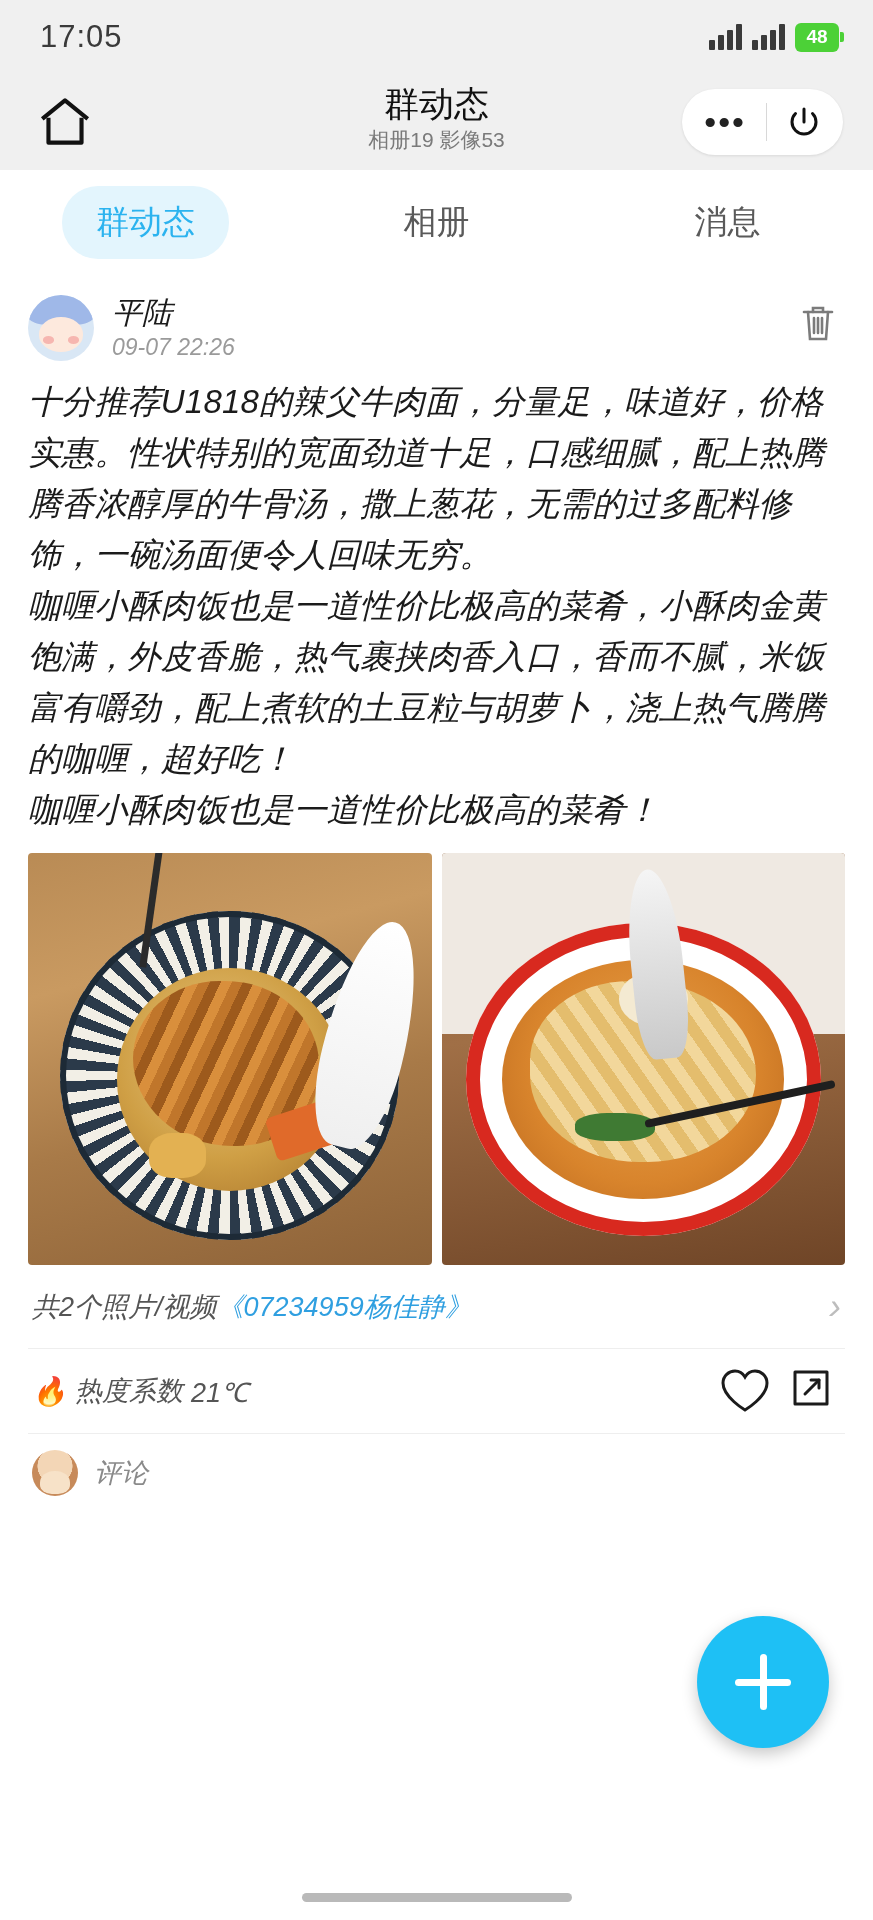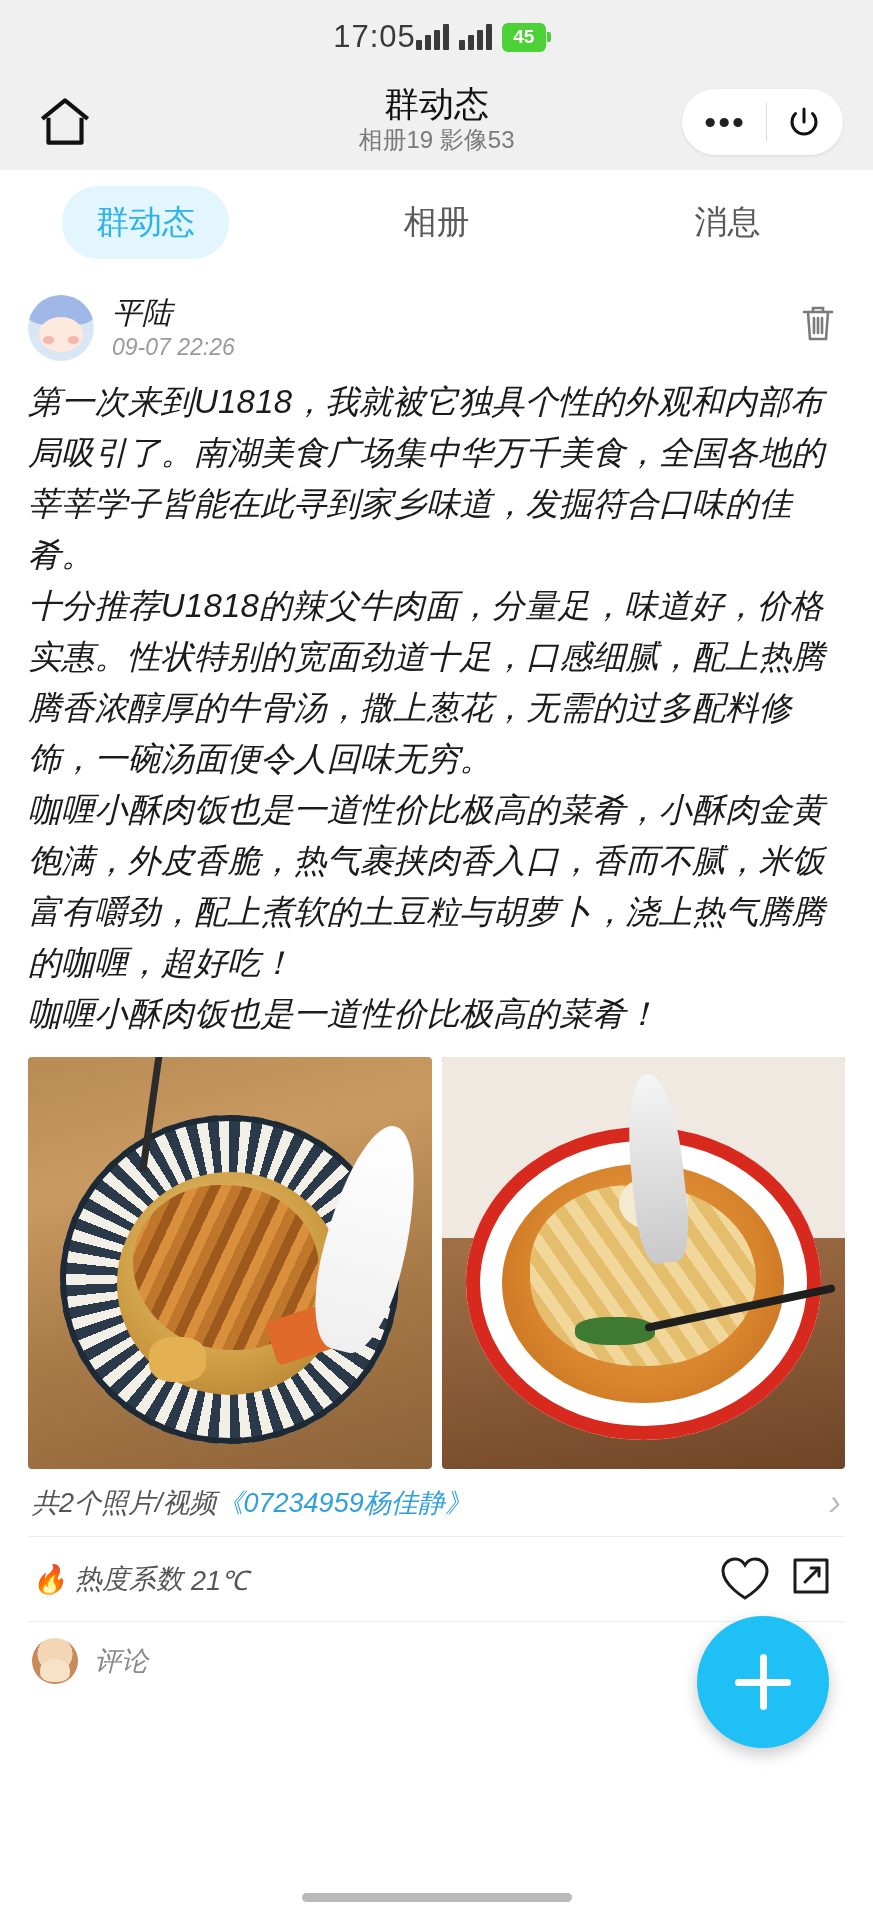--- a/index.html
+++ b/index.html
@@ -11,21 +11,21 @@
     overflow: hidden;
   }
   body { position: relative; }
 
   
   .statusbar {
     height: 74px;
     background: #f0f0f0;
     display: flex;
     align-items: center;
-    justify-content: center;
+    justify-content: space-between;
     padding: 0 34px 0 40px;
   }
   .status-time {
     font-size: 31px;
     color: #3a3a3a;
     letter-spacing: 1px;
   }
   .status-right {
     display: flex;
     align-items: center;
@@ -77,21 +77,21 @@
     text-align: center;
     pointer-events: none;
   }
   .header-title {
     font-size: 35px;
     color: #111;
     font-weight: 500;
     line-height: 44px;
   }
   .header-sub {
-    font-size: 24px;
+    font-size: 21px;
     color: #7a7a7a;
     line-height: 28px;
   }
   .header-right {
     display: flex;
     align-items: center;
     background: #ffffff;
     border-radius: 40px;
     height: 66px;
     padding: 0 22px;
@@ -262,21 +262,21 @@
     transform: rotate(-6deg);
   }
   .p2 .chop2 {
     position: absolute; right: 2%; top: 60%; width: 48%; height: 8px;
     background: #1f1f1f; transform: rotate(-12deg); border-radius: 4px;
   }
 
   .gallery-bar {
     display: flex;
     align-items: center;
-    height: 68px;
+    height: 84px;
     border-bottom: 1px solid #eee;
     font-size: 27px;
     color: #555;
     padding: 0 4px;
   }
   .gallery-bar .link { color: #2f9fe0; }
   .chev { margin-left: auto; color: #bdbdbd; font-size: 36px; line-height: 36px; }
 
   .location {
     display: flex;
@@ -366,21 +366,21 @@
         <div class="bar b2"></div>
         <div class="bar b3"></div>
         <div class="bar b4"></div>
     </div>
     <div class="sig-group">
       <div class="bar b1"></div>
         <div class="bar b2"></div>
         <div class="bar b3"></div>
         <div class="bar b4"></div>
     </div>
-    <div class="battery">45</div>
+    <div class="battery">48</div>
   </div>
 </div>
 
 <div class="header">
   <div>
     <svg class="home-icon" viewBox="0 0 60 60" fill="none" stroke="#111" stroke-width="4" stroke-linejoin="round">
       <path d="M8 27 L30 9 L52 27"></path>
       <path d="M14 26 L14 50 L46 50 L46 26"></path>
     </svg>
   </div>
@@ -431,21 +431,20 @@
       <svg viewBox="0 0 46 46" fill="none" stroke="#7b7b7b" stroke-width="2.6" stroke-linecap="round">
         <path d="M9 12 H37"></path>
         <path d="M18 12 V8 H28 V12"></path>
         <path d="M13 12 L15 39 H31 L33 12"></path>
         <path d="M19 18 V33 M23 18 V33 M27 18 V33"></path>
       </svg>
     </div>
   </div>
 
   <div class="post-body">
-    <p>第一次来到U1818，我就被它独具个性的外观和内部布局吸引了。南湖美食广场集中华万千美食，全国各地的莘莘学子皆能在此寻到家乡味道，发掘符合口味的佳肴。</p>
     <p>十分推荐U1818的辣父牛肉面，分量足，味道好，价格实惠。性状特别的宽面劲道十足，口感细腻，配上热腾腾香浓醇厚的牛骨汤，撒上葱花，无需的过多配料修饰，一碗汤面便令人回味无穷。</p>
     <p>咖喱小酥肉饭也是一道性价比极高的菜肴，小酥肉金黄饱满，外皮香脆，热气裹挟肉香入口，香而不腻，米饭富有嚼劲，配上煮软的土豆粒与胡萝卜，浇上热气腾腾的咖喱，超好吃！</p>
     <p>咖喱小酥肉饭也是一道性价比极高的菜肴！</p>
   </div>
 
   <div class="photos">
     <div class="photo p1">
       <div class="bowl"></div>
         <div class="inner"></div>
         <div class="meat"></div>

